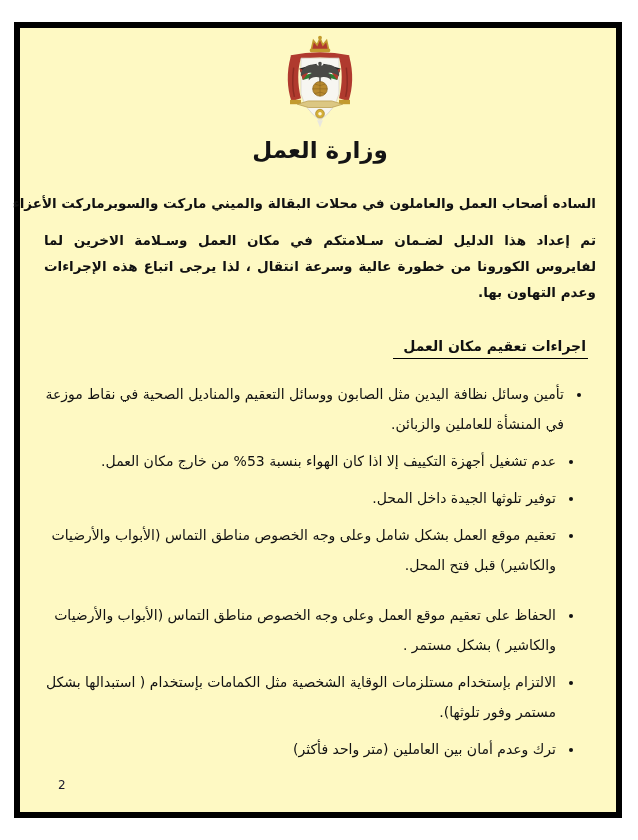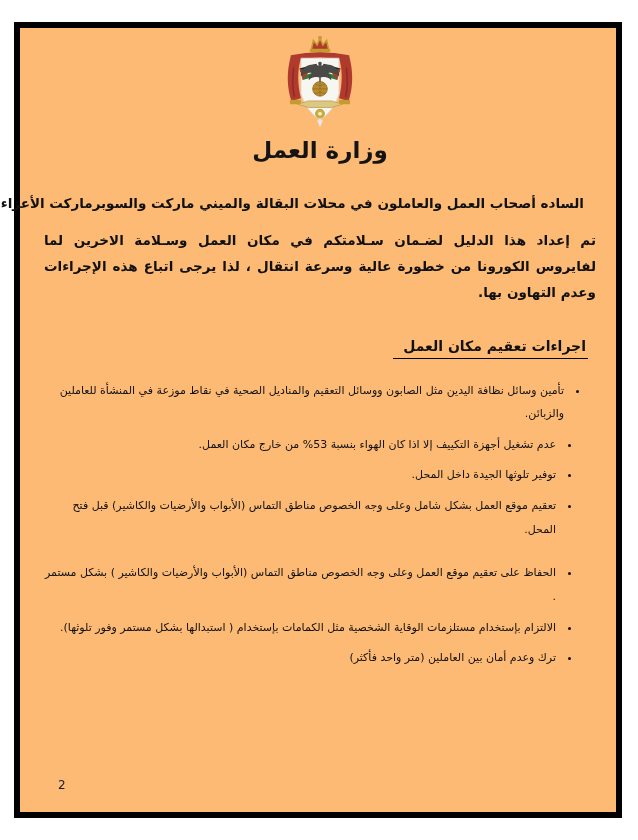--- a/index.html
+++ b/index.html
@@ -9,41 +9,41 @@
     font-family:"DejaVu Sans", sans-serif;
     color:#111;
     position:relative;
     overflow:hidden;
   }
   .frame {
     position:absolute; left:14px; top:22px;
     width:608px; height:796px;
     box-sizing:border-box;
     border:6px solid #000;
-    background:#fdba74;
+    background:#fef9c3;
   }
   .content {
     position:relative;
     height:100%;
     box-sizing:border-box;
     padding:0 20px 0 24px;
     direction:rtl;
   }
   .emblem-wrap { text-align:center; padding-top:6px; }
   .emblem-wrap svg { display:inline-block; }
   .ministry-name {
     text-align:center;
     font-weight:bold;
     font-size:23px;
     margin-top:1px;
     letter-spacing:-0.5px;
     color:#141414;
   }
   .salutation {
-    margin:30px 12px 0 0;
+    margin:30px 0 0 0;
     font-weight:bold;
     font-size:13.5px;
     line-height:1.6;
     white-space:nowrap;
     text-align:center;
   }
   .intro {
     margin:12px 0 0 0;
     font-weight:bold;
     font-size:13.5px;
@@ -58,21 +58,21 @@
     font-weight:bold;
     font-size:14px;
     border-bottom:1.5px solid #000;
     padding:0 2px 4px 10px;
     text-align:center;
   }
   ul.bullets {
     margin:20px 10px 0 0;
     padding:0 28px 0 0;
     list-style:disc outside;
-    font-size:11px;
+    font-size:14px;
     line-height:2.15;
   }
   ul.bullets li {
     margin-bottom:7px;
     text-align:right;
     padding-right:2px;
   }
   ul.bullets.tight-first li:first-child { margin-right:-8px; }
   .page-number {
     position:absolute;

